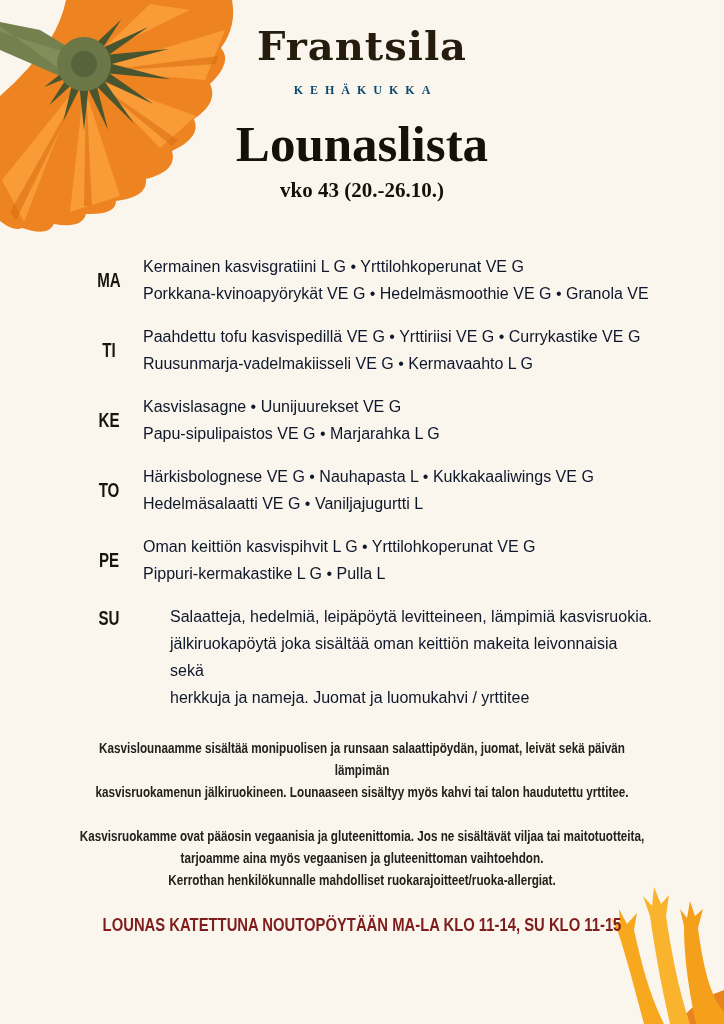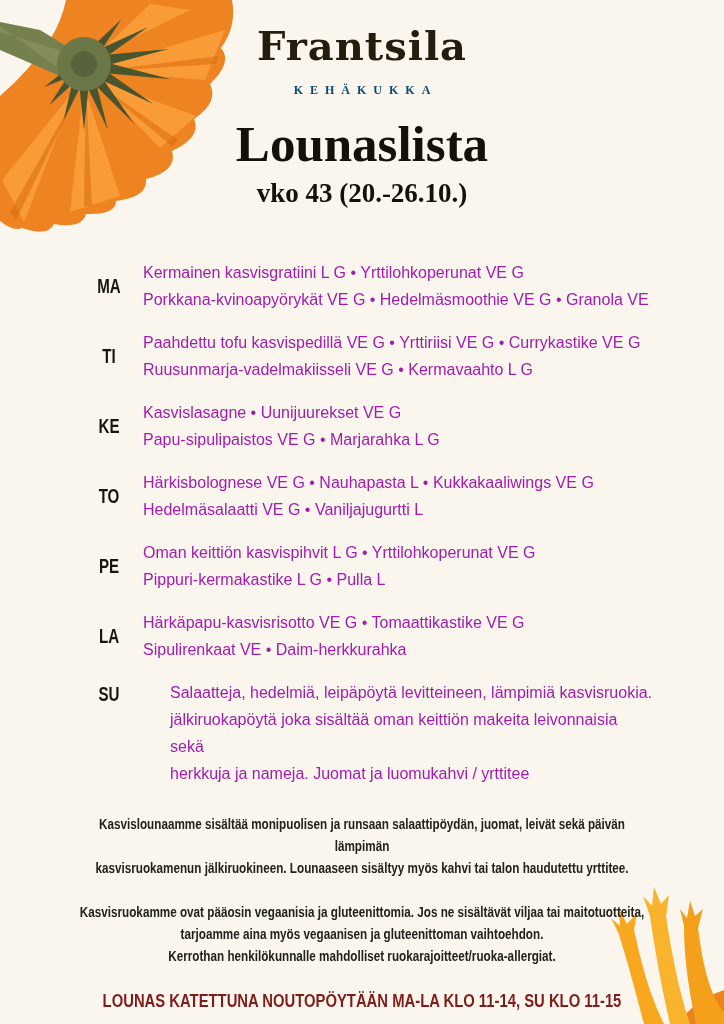--- a/index.html
+++ b/index.html
@@ -45,21 +45,21 @@
     font-weight: bold;
     font-size: 51px;
     color: #14110b;
     line-height: 1.05;
   }
   .page-subtitle {
     margin-top: 6px;
     text-align: center;
     font-family: "Liberation Serif", serif;
     font-weight: bold;
-    font-size: 27px;
+    font-size: 21px;
     color: #14110b;
   }
 
   
   .menu { margin: 50px 0 0 80px; width: 575px; }
   .row { display: flex; align-items: center; margin-bottom: 16px; }
   .day {
     width: 58px;
     flex: 0 0 58px;
     text-align: center;
@@ -67,21 +67,21 @@
     font-size: 21px;
     letter-spacing: 0px;
     transform: scaleX(0.72);
     transform-origin: 50% 50%;
     color: #17150f;
   }
   .lines { flex: 1; padding-left: 5px; }
   .line {
     font-size: 16px;
     line-height: 27px;
-    color: #a21caf;
+    color: #0f172a;
   }
   .row-su { align-items: flex-start; gap: 27px; }
   .row-su .day { padding-top: 3px; }
 
   
   .cond { transform: scaleX(0.78); transform-origin: 50% 50%; }
   .para { margin-top: 26px; text-align: center; }
   .pline {
     font-weight: bold;
     font-size: 15px;
@@ -208,27 +208,20 @@
       </div>
 
       <div class="row">
         <div class="day">PE</div>
         <div class="lines">
           <div class="line">Oman keittiön kasvispihvit L G • Yrttilohkoperunat VE G</div>
           <div class="line">Pippuri-kermakastike L G • Pulla L</div>
         </div>
       </div>
 
-      <div class="row">
-        <div class="day">LA</div>
-        <div class="lines">
-          <div class="line">Härkäpapu-kasvisrisotto VE G • Tomaattikastike VE G</div>
-          <div class="line">Sipulirenkaat VE • Daim-herkkurahka</div>
-        </div>
-      </div>
 
       <div class="row row-su">
         <div class="day">SU</div>
         <div class="lines">
           <div class="line">Salaatteja, hedelmiä, leipäpöytä levitteineen, lämpimiä kasvisruokia.</div>
           <div class="line">jälkiruokapöytä joka sisältää oman keittiön makeita leivonnaisia sekä</div>
           <div class="line">herkkuja ja nameja. Juomat ja luomukahvi / yrttitee</div>
         </div>
       </div>
 

